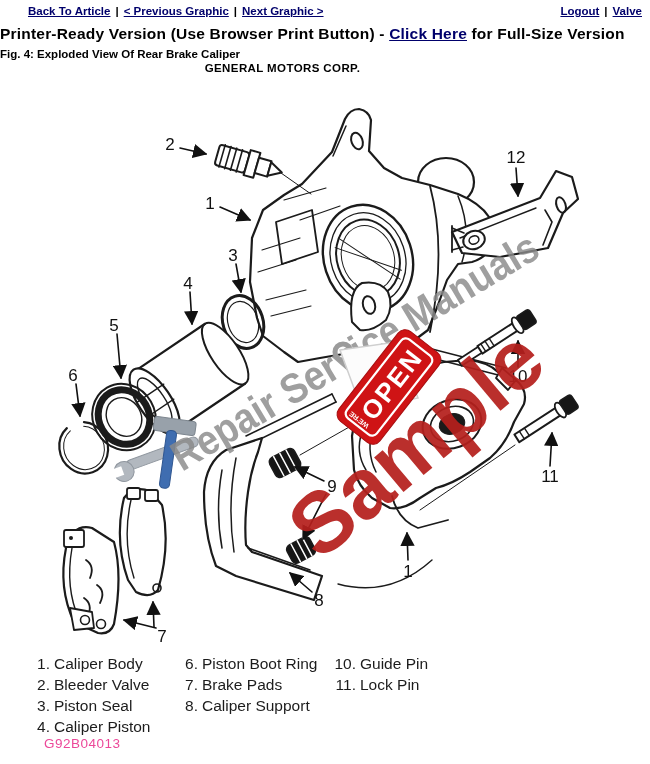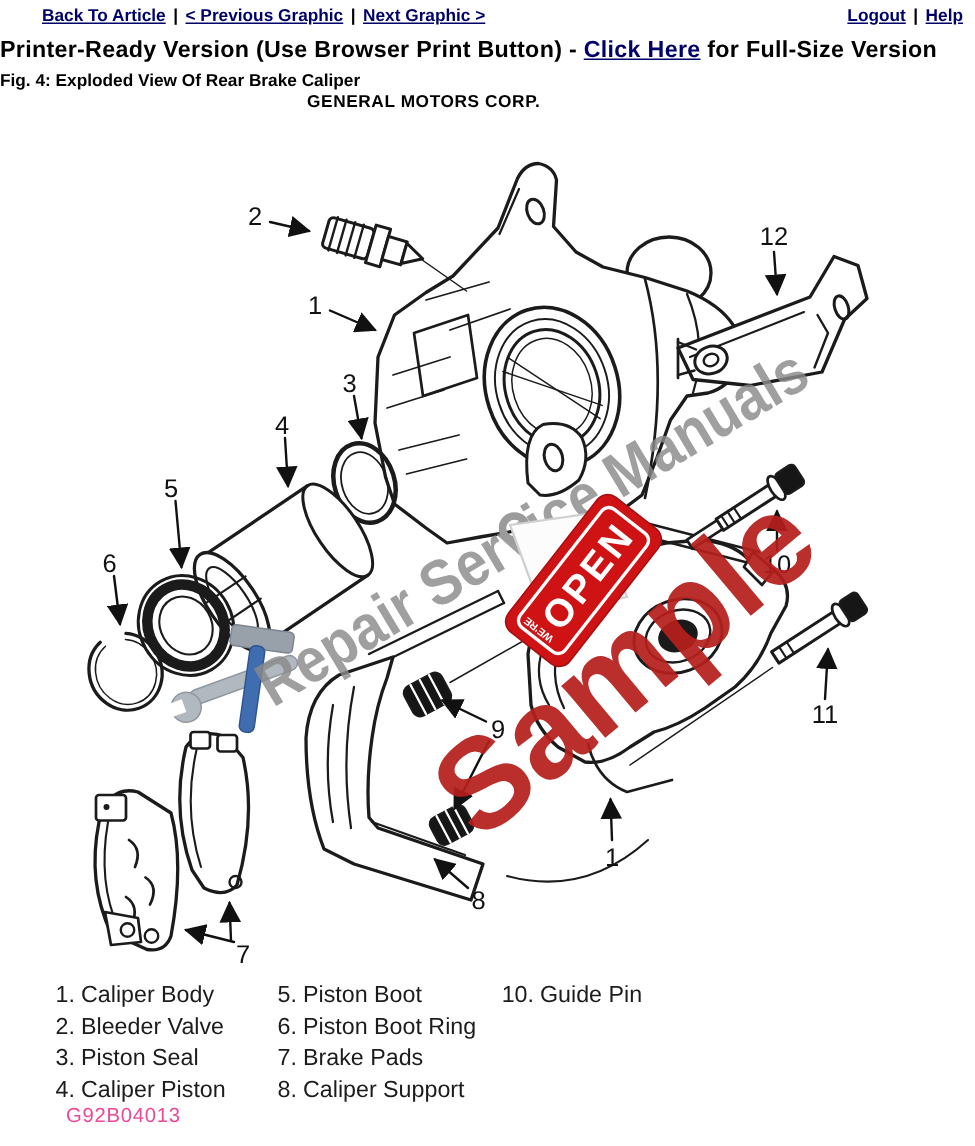--- a/index.html
+++ b/index.html
@@ -34,21 +34,21 @@
   .doc-code{position:absolute;top:736px;left:44px;font-size:13.5px;color:#ec4899;letter-spacing:.5px;}
 </style>
 </head>
 <body>
 
 <div class="navbar">
   <span class="nav-left">
     <a class="navlink">Back To Article</a><span class="navsep">|</span><a class="navlink">&lt; Previous Graphic</a><span class="navsep">|</span><a class="navlink">Next Graphic &gt;</a>
   </span>
   <span class="nav-right">
-    <a class="navlink">Logout</a><span class="navsep">|</span><a class="navlink">Help</a>
+    <a class="navlink">Logout</a><span class="navsep">|</span><a class="navlink">Valve</a>
   </span>
 </div>
 
 <div class="printer-line"><span>Printer-Ready Version (Use Browser Print Button) - </span><a class="navlink">Click Here</a><span> for Full-Size Version</span></div>
 
 <div class="fig-caption">Fig. 4: Exploded View Of Rear Brake Caliper</div>
 <div class="company-line">GENERAL MOTORS CORP.</div>
 
 <svg class="diagram" viewBox="0 88 650 562" xmlns="http://www.w3.org/2000/svg">
   <defs>
@@ -297,23 +297,23 @@
 </svg>
 
 <div class="legend">
   <div class="legend-col c1">
     <div class="legend-item"><span class="legend-num">1.</span><span>Caliper Body</span></div>
     <div class="legend-item"><span class="legend-num">2.</span><span>Bleeder Valve</span></div>
     <div class="legend-item"><span class="legend-num">3.</span><span>Piston Seal</span></div>
     <div class="legend-item"><span class="legend-num">4.</span><span>Caliper Piston</span></div>
   </div>
   <div class="legend-col c2">
-    <div class="legend-item"><span class="legend-num">5.</span><span>Piston Boot</span></div>
     <div class="legend-item"><span class="legend-num">6.</span><span>Piston Boot Ring</span></div>
     <div class="legend-item"><span class="legend-num">7.</span><span>Brake Pads</span></div>
     <div class="legend-item"><span class="legend-num">8.</span><span>Caliper Support</span></div>
   </div>
   <div class="legend-col c3">
     <div class="legend-item"><span class="legend-num">10.</span><span>Guide Pin</span></div>
+    <div class="legend-item"><span class="legend-num">11.</span><span>Lock Pin</span></div>
   </div>
 </div>
 
 <div class="doc-code">G92B04013</div>
 
 </body></html>

